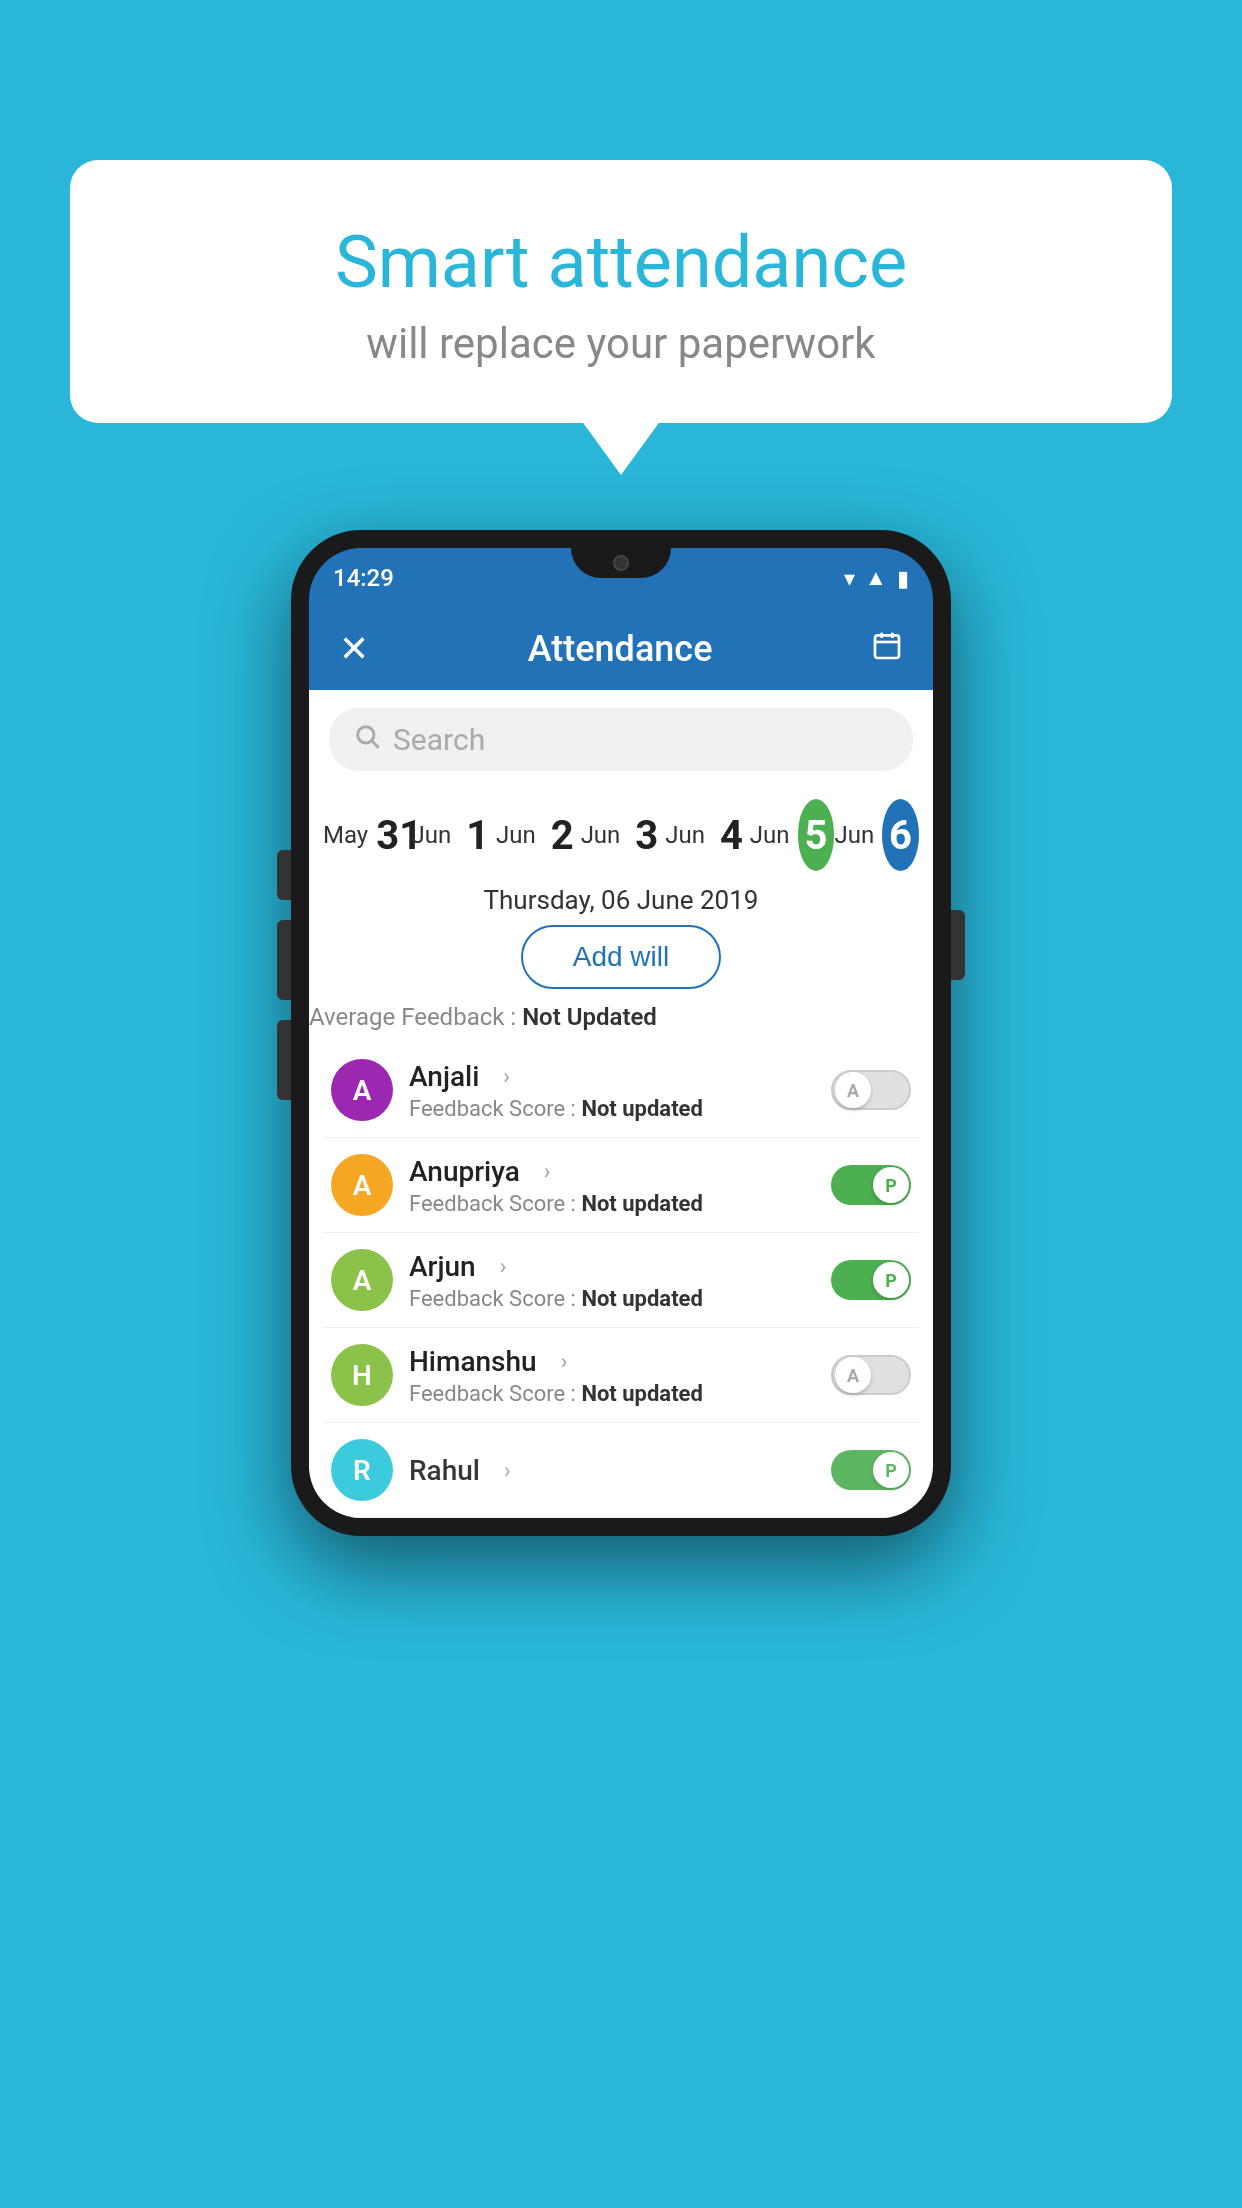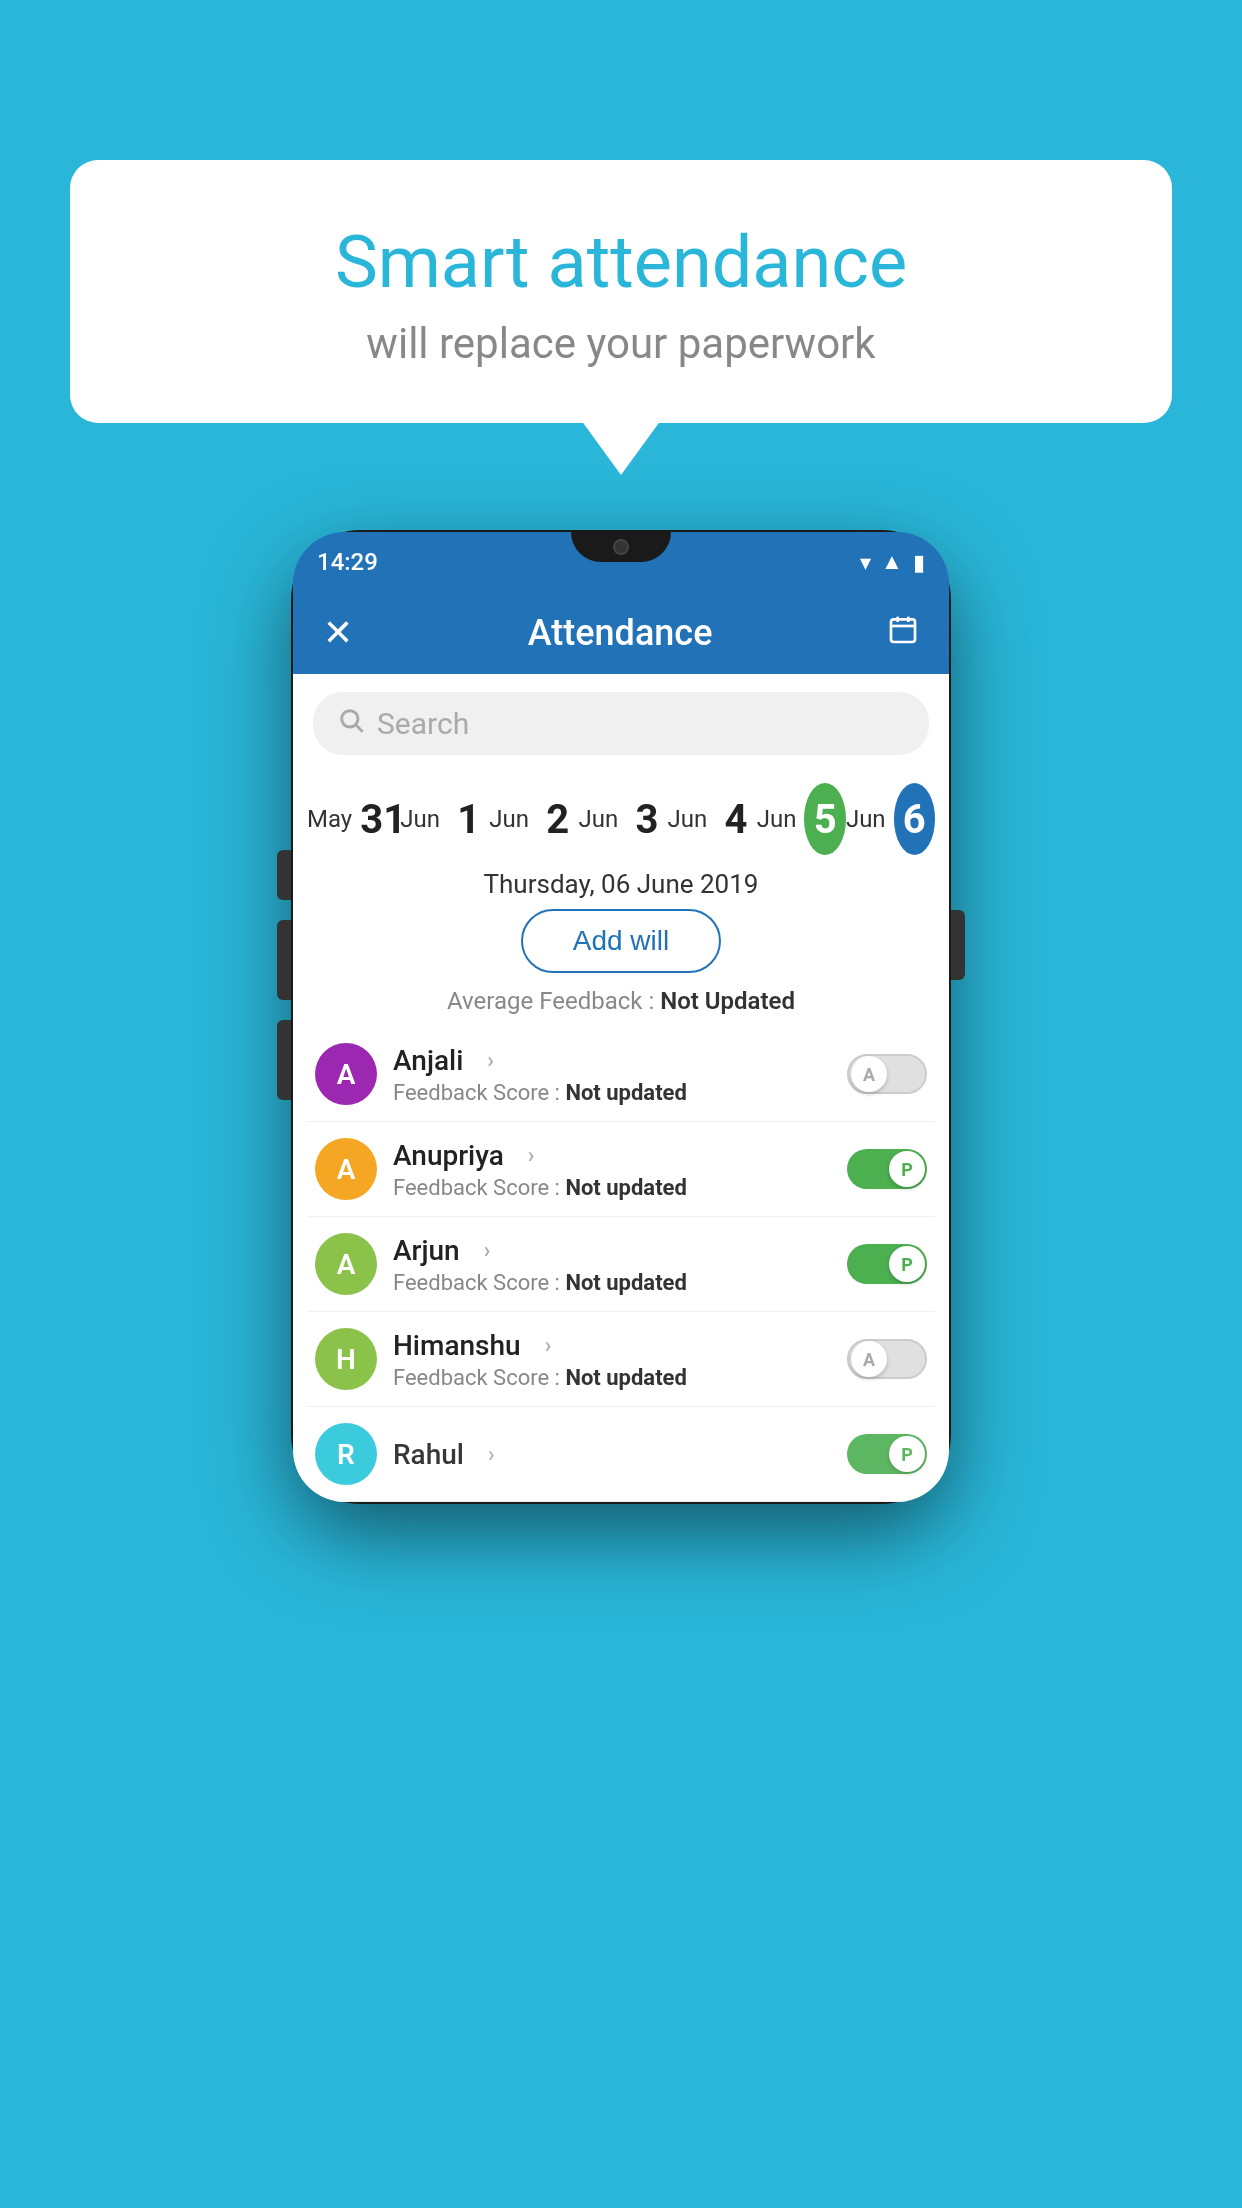--- a/index.html
+++ b/index.html
@@ -60,21 +60,21 @@
       position: absolute;
       top: 530px;
       left: 50%;
       transform: translateX(-50%);
       width: 660px;
     }
 
     .phone {
       background: #1a1a1a;
       border-radius: 70px;
-      padding: 2px;
+      padding: 18px;
       box-shadow: 0 30px 80px rgba(0,0,0,0.5);
       position: relative;
     }
 
     
     .phone-top-bar {
       background: #2272b8;
       border-radius: 52px 52px 0 0;
       height: 60px;
       display: flex;
@@ -239,21 +239,21 @@
       padding: 14px 50px;
       color: #2272b8;
       font-size: 28px;
       background: white;
       cursor: pointer;
       width: fit-content;
     }
 
     
     .avg-feedback {
-      text-align: center;
+      text-align: left;
       font-size: 24px;
       color: #888;
       margin-bottom: 12px;
     }
 
     .avg-feedback strong {
       color: #333;
       font-weight: 600;
     }
 

